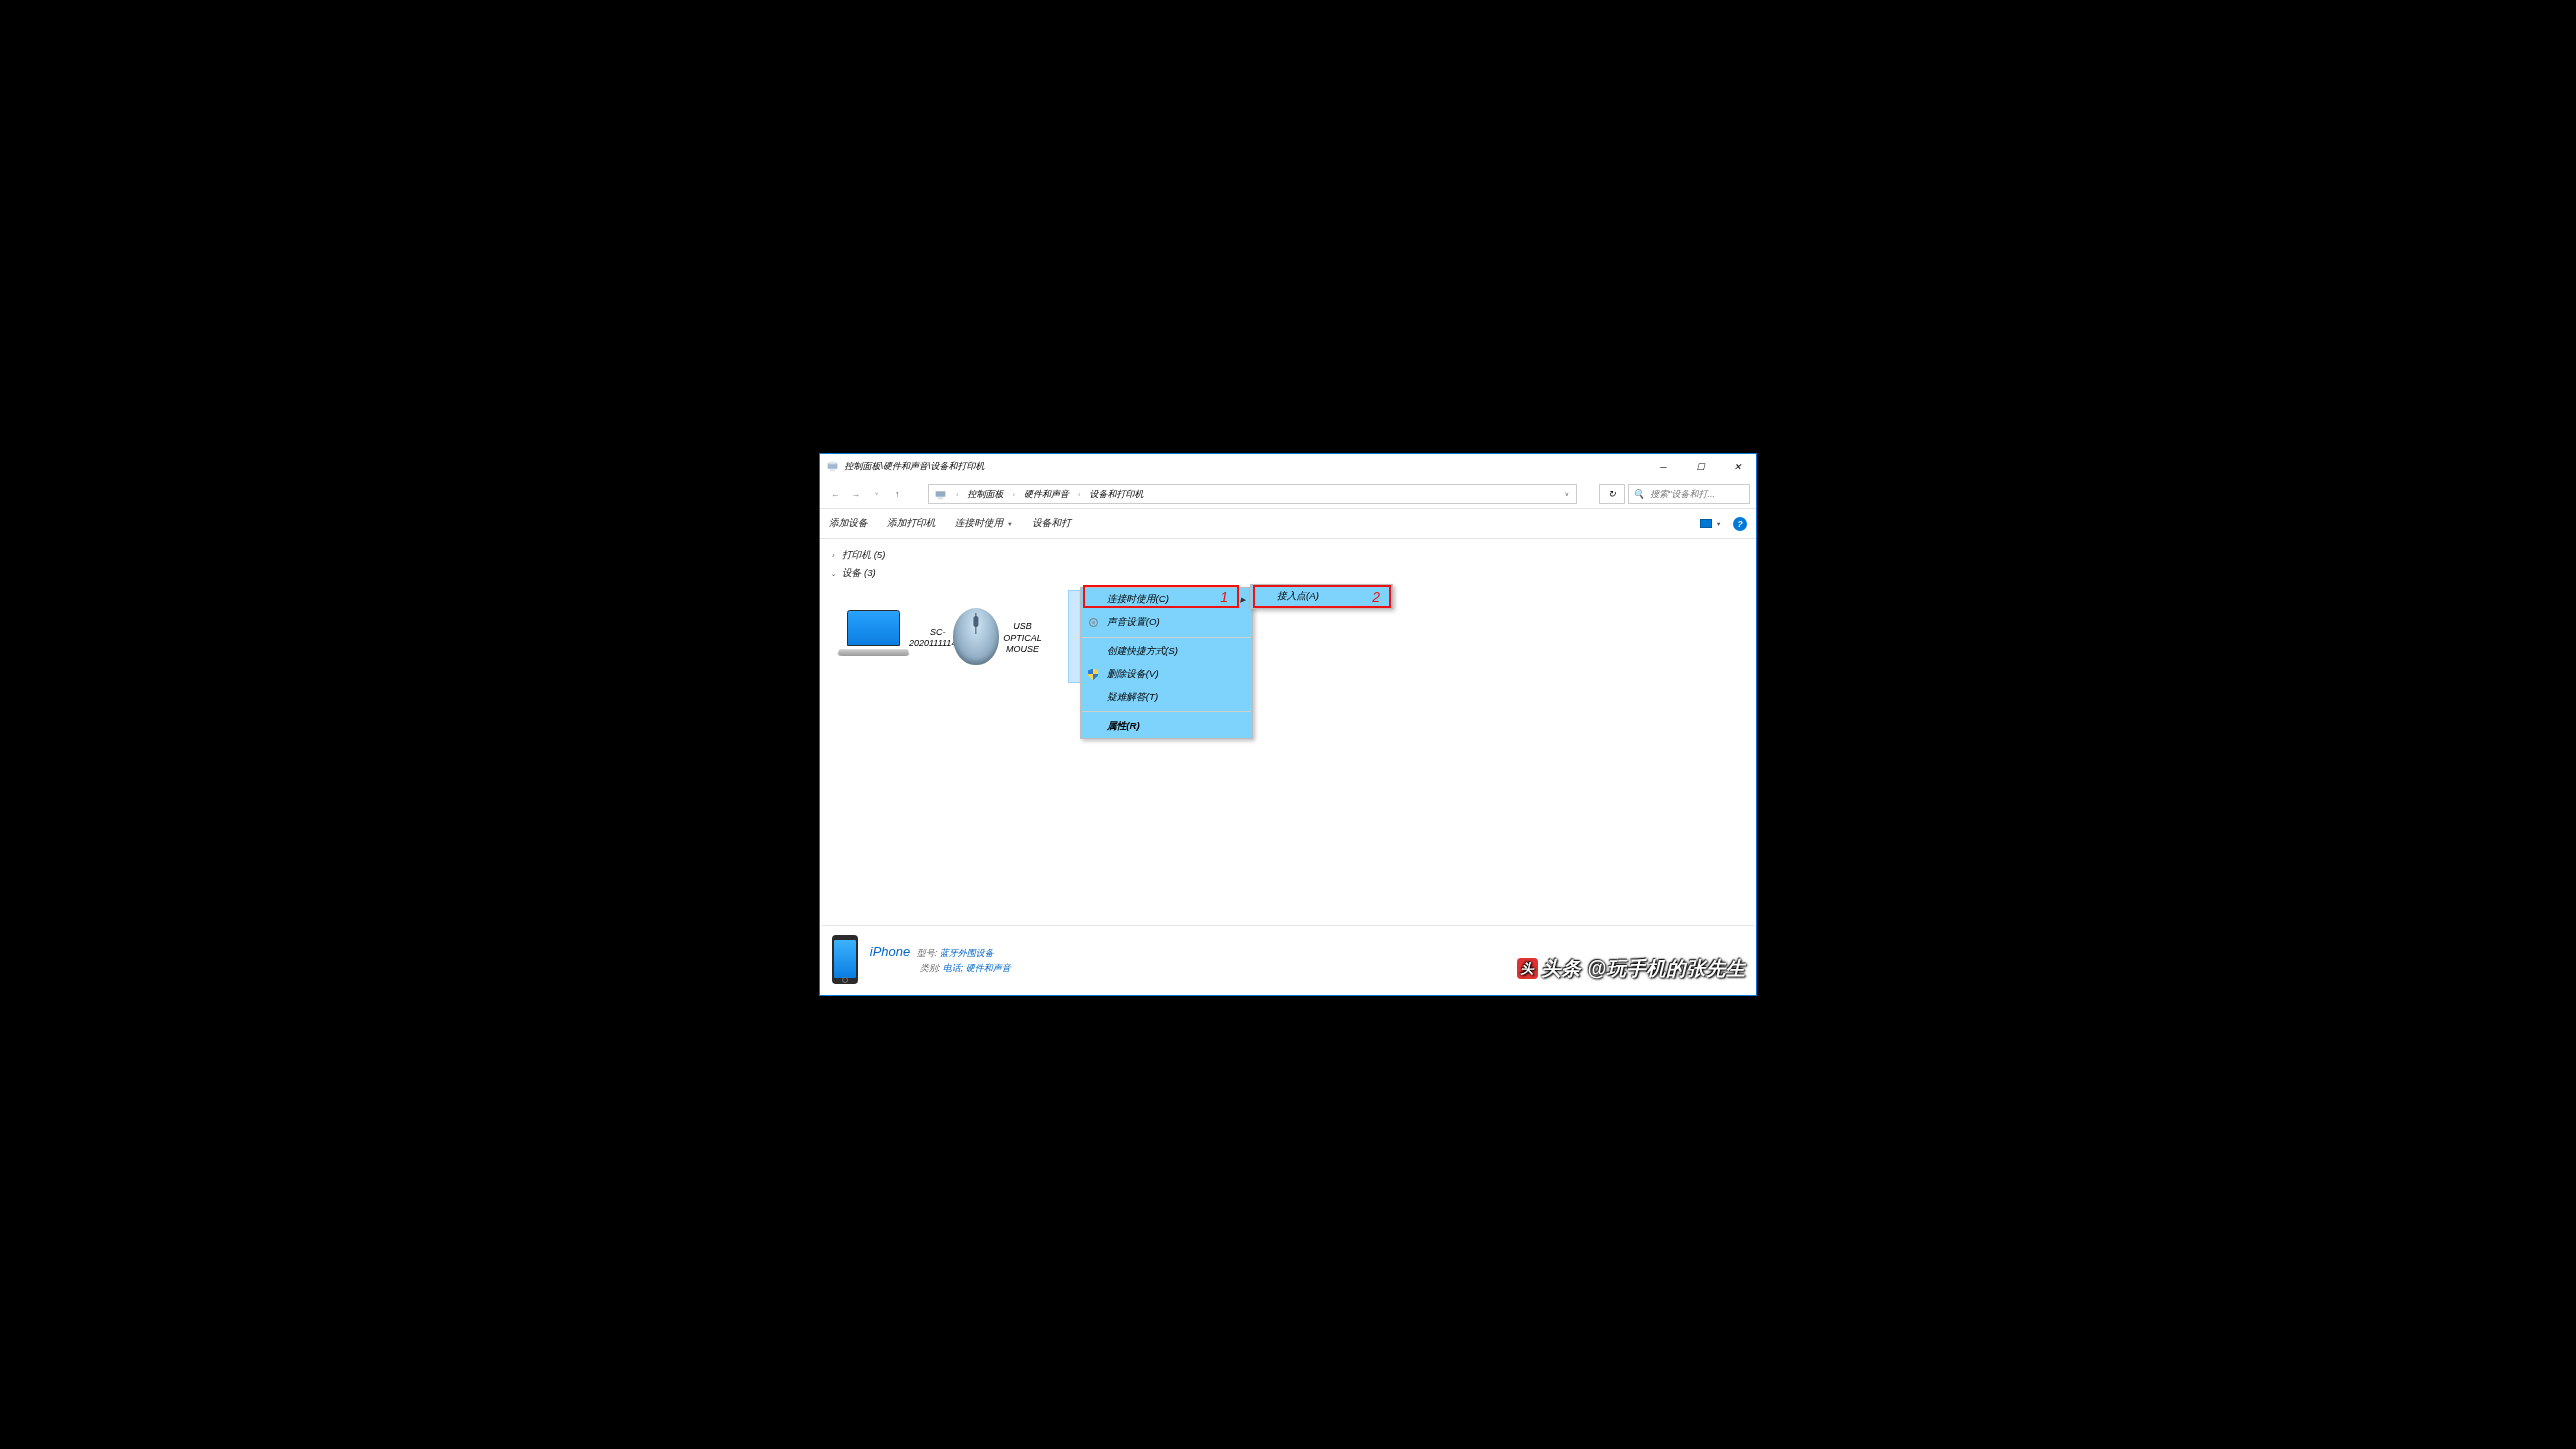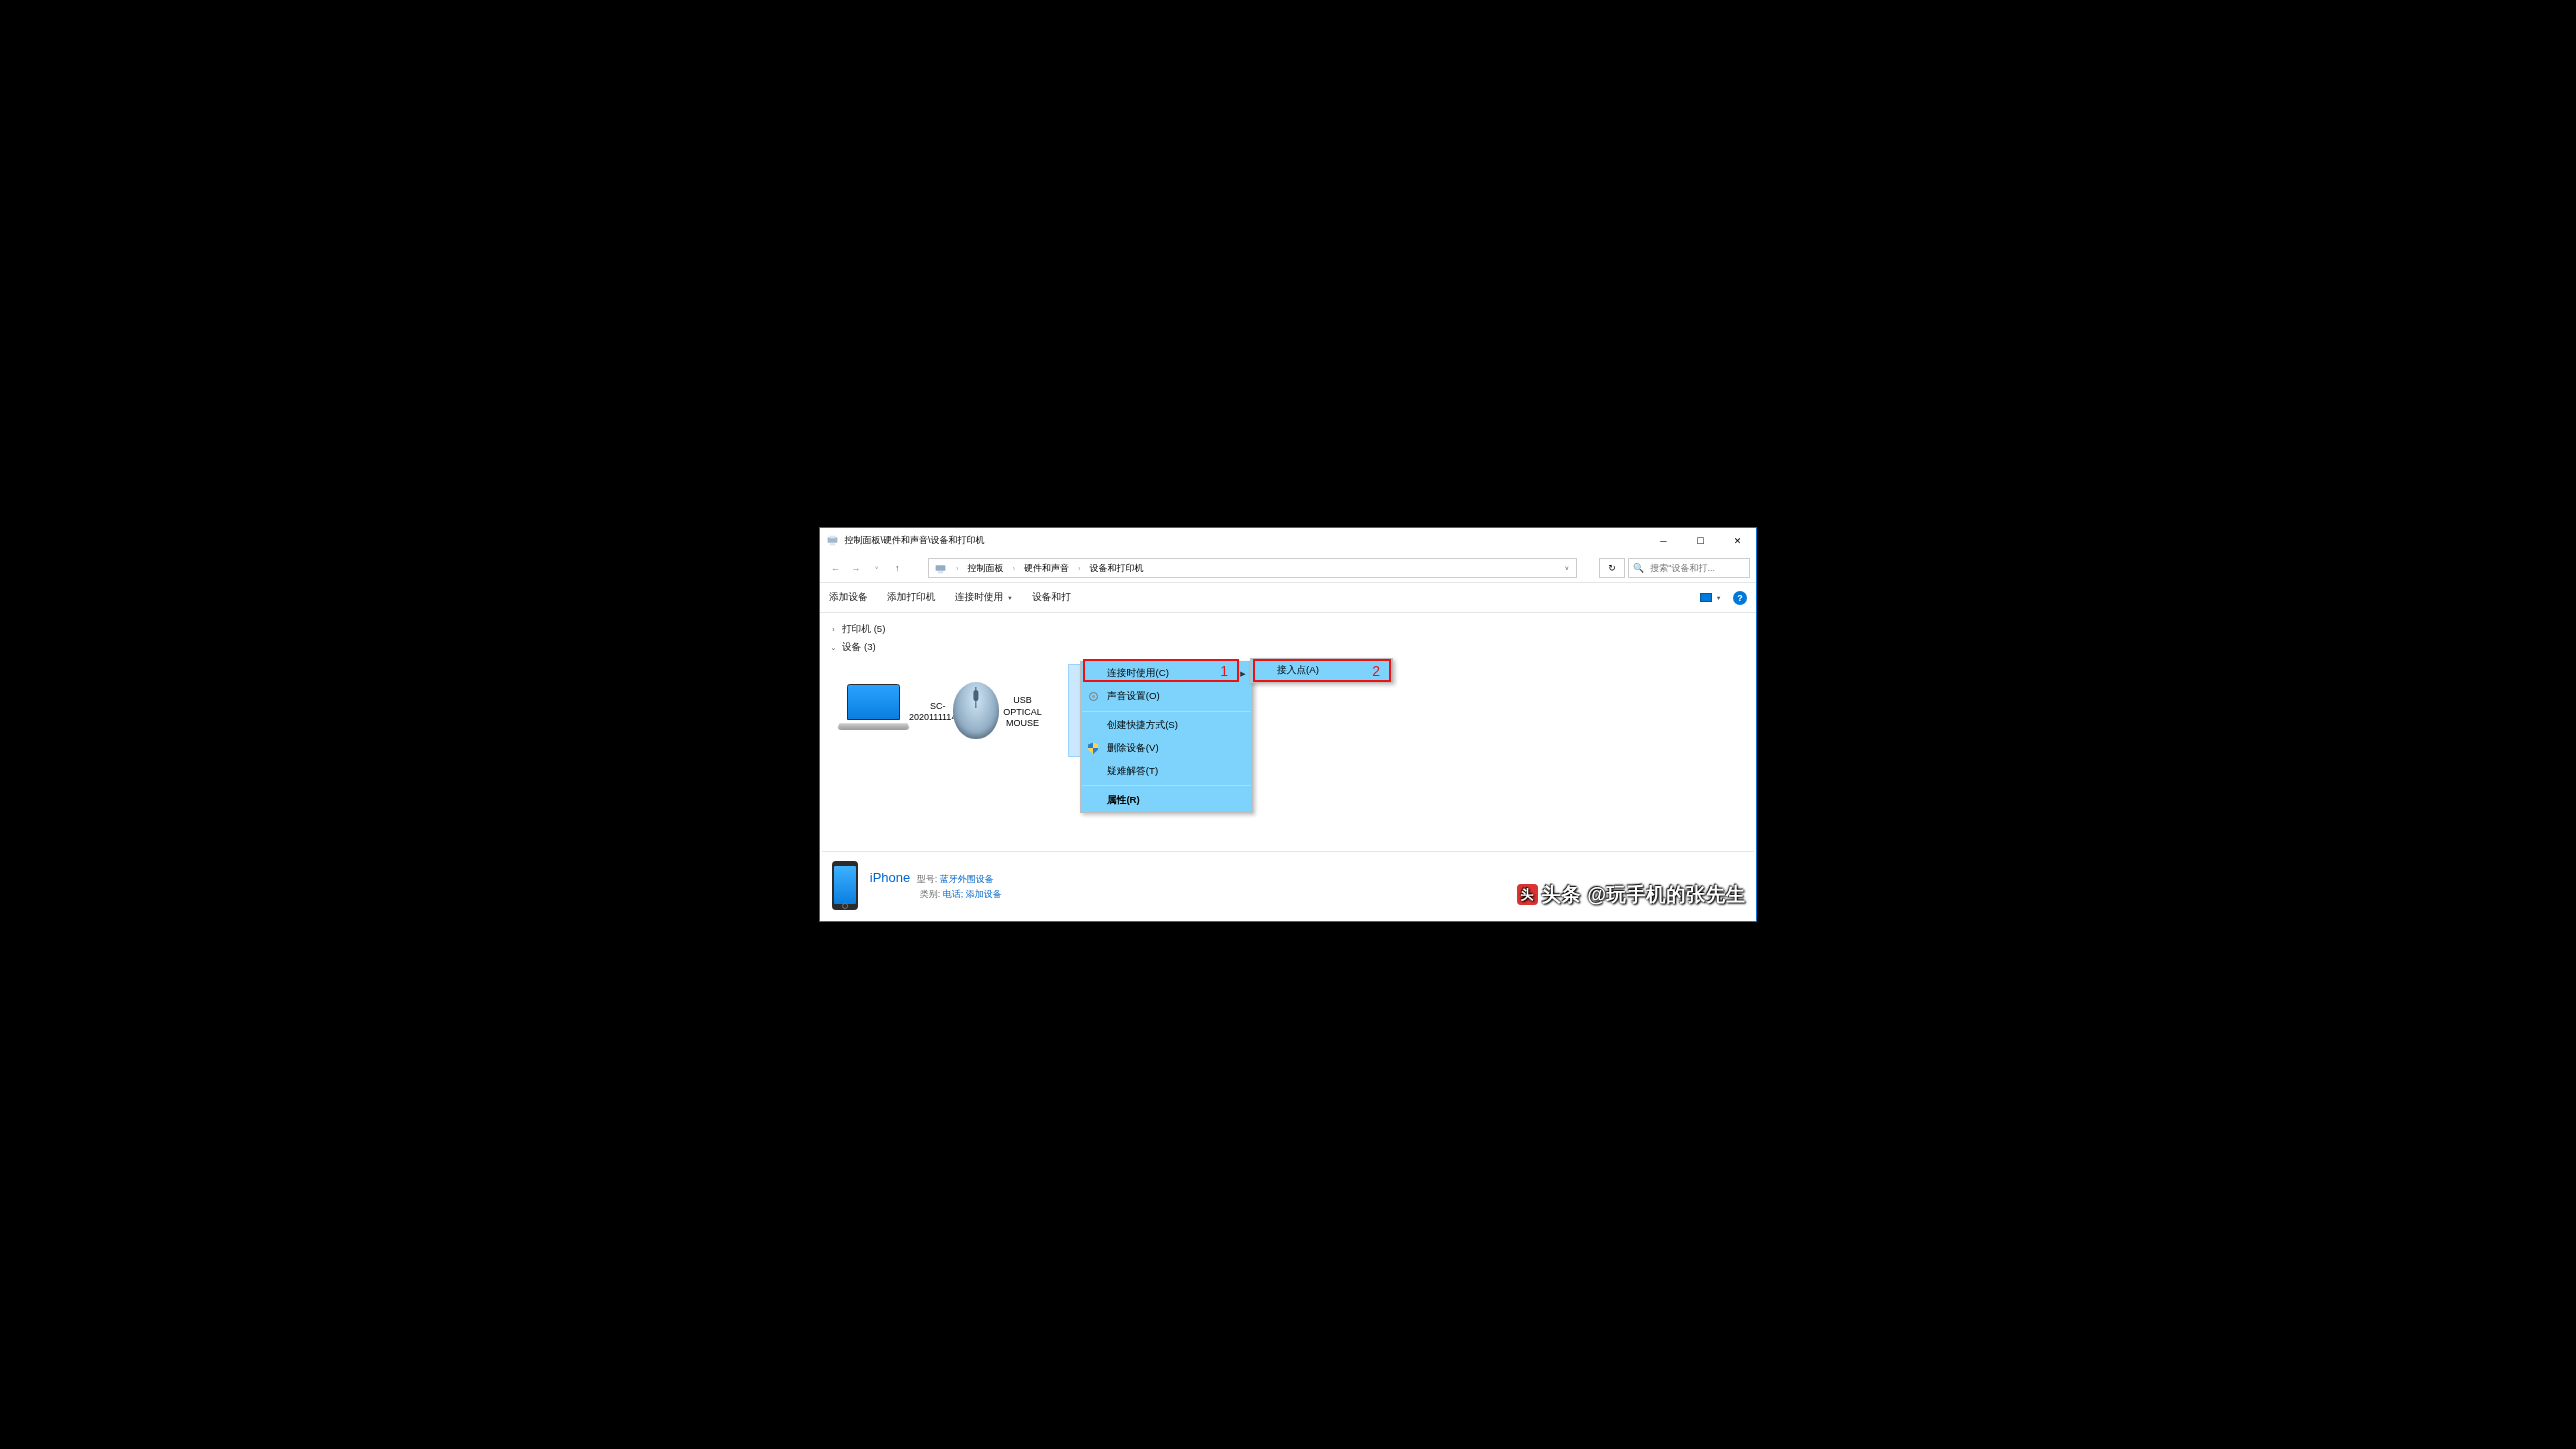--- a/index.html
+++ b/index.html
@@ -1,17 +1,17 @@
 <!DOCTYPE html>
 <html style="font-size:10.3px"><head>
 <meta charset="utf-8">
 <style>
 * { margin: 0; padding: 0; box-sizing: border-box; font-family: "Microsoft YaHei", "Segoe UI", sans-serif; }
 body { background: #000; display: flex; align-items: center; justify-content: center; min-height: 100vh; }
-.frame { width: 938px; height: 395px; background: #fff; border: 1.9px solid #0078d7; position: relative; overflow: hidden; }
+.frame { width: 938px; height: 543px; background: #fff; border: 1.9px solid #0078d7; position: relative; overflow: hidden; font-style: italic; }
 
 
 .titlebar { height: 26px; display: flex; align-items: center; padding-left: 6.4px; border-bottom: 0.6px solid transparent; }
 .titlebar .winicon { width: 13px; height: 13px; margin-right: 5.2px; opacity: .7; }
 .titlebar .title { font-size: 9px; color: #000; }
 .winctrls { margin-left: auto; display: flex; height: 100%; }
 .winctrls .btn { width: 37px; display: flex; align-items: center; justify-content: center; font-size: 9px; color: #000; }
 
 
 .navbar { height: 28px; display: flex; align-items: center; padding: 0 6.4px; gap: 2.6px; }
@@ -244,21 +244,21 @@
     <div class="meta">
       <div class="line">
         <span class="name">iPhone</span>
         <span class="lbl">型号:</span>
         <span> </span>
         <span class="val">蓝牙外围设备</span>
       </div>
       <div class="line" style="padding-left:50px;">
         <span class="lbl">类别:</span>
         <span> </span>
-        <span class="val">电话; 添加设备</span>
+        <span class="val">电话; 硬件和声音</span>
       </div>
     </div>
   </div>
 
   <div class="watermark">
     <span class="wicon"></span>
     <span>头条 @玩手机的张先生</span>
   </div>
 </div>
 

